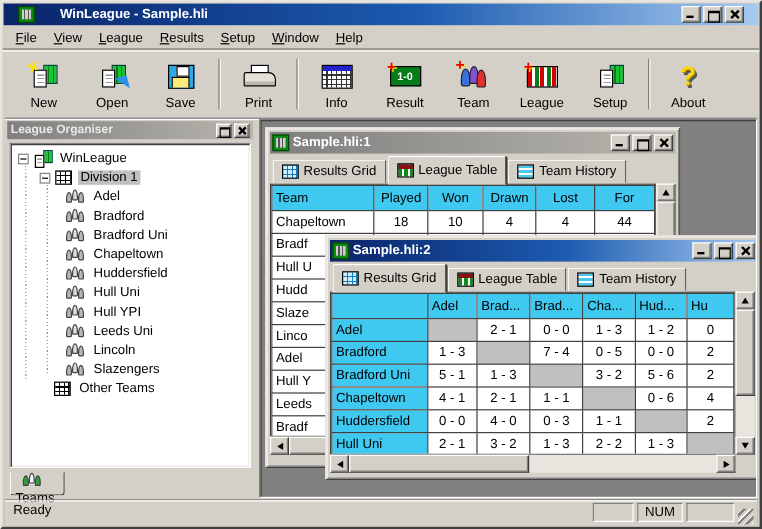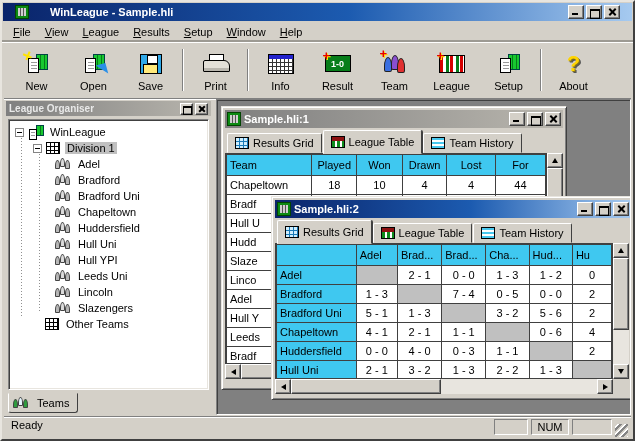--- a/index.html
+++ b/index.html
@@ -84,21 +84,21 @@
   .i-card .card{left:1px;bottom:0;width:8px;height:11px;background-size:4px 6px;background-position:1px 2px;}
   .i-grid{width:14px;height:12px;margin-right:5px;flex:0 0 auto;background:#fff;border:1px solid #000;
     background-image:repeating-linear-gradient(90deg,transparent 0 3px,#000 3px 4px),repeating-linear-gradient(transparent 0 3px,#000 3px 4px);}
   .i-people{position:relative;width:17px;height:12px;margin-right:4px;flex:0 0 auto;}
   .i-people i{position:absolute;width:5px;height:9px;background:#b8b8b8;border:1px solid #444;border-radius:50% 50% 20% 20%/65% 65% 15% 15%;}
   .i-people i:nth-child(1){left:0;top:2px;} .i-people i:nth-child(2){left:5px;top:0;background:#dcdcdc;} .i-people i:nth-child(3){left:10px;top:2px;}
   .i-people.green i:nth-child(1){background:#2f9e3f;} .i-people.green i:nth-child(2){background:#e8f8ff;} .i-people.green i:nth-child(3){background:#2f9e3f;}
 
   .org-tabrow{height:20px;display:flex;padding-left:2px;}
   .org-tab{display:flex;align-items:center;gap:3px;padding:0 8px 0 4px;background:#d4d0c8;
-    border:1px solid;border-color:#d4d0c8 #404040 #404040 #fff;border-radius:0 0 3px 3px;}
+    border:1px solid;border-color:#d4d0c8 #404040 #404040 #fff;border-radius:0 0 3px 3px;flex-direction:column;}
 
   .splitter{width:3px;}
   .mdi{flex:1;position:relative;background:#808080;border:1px solid;border-color:#808080 #fff #fff #808080;
     box-shadow:inset 1px 1px 0 #404040;overflow:hidden;}
 
   
   .docwin{position:absolute;background:#d4d0c8;padding:3px;
     border:1px solid;border-color:#e8e5df #404040 #404040 #e8e5df;box-shadow:inset 1px 1px 0 #fff,inset -1px -1px 0 #808080;}
   #doc1{left:4px;top:6px;width:346px;height:284px;z-index:1;}
   #doc2{left:54px;top:96px;width:364px;height:204px;z-index:2;}

